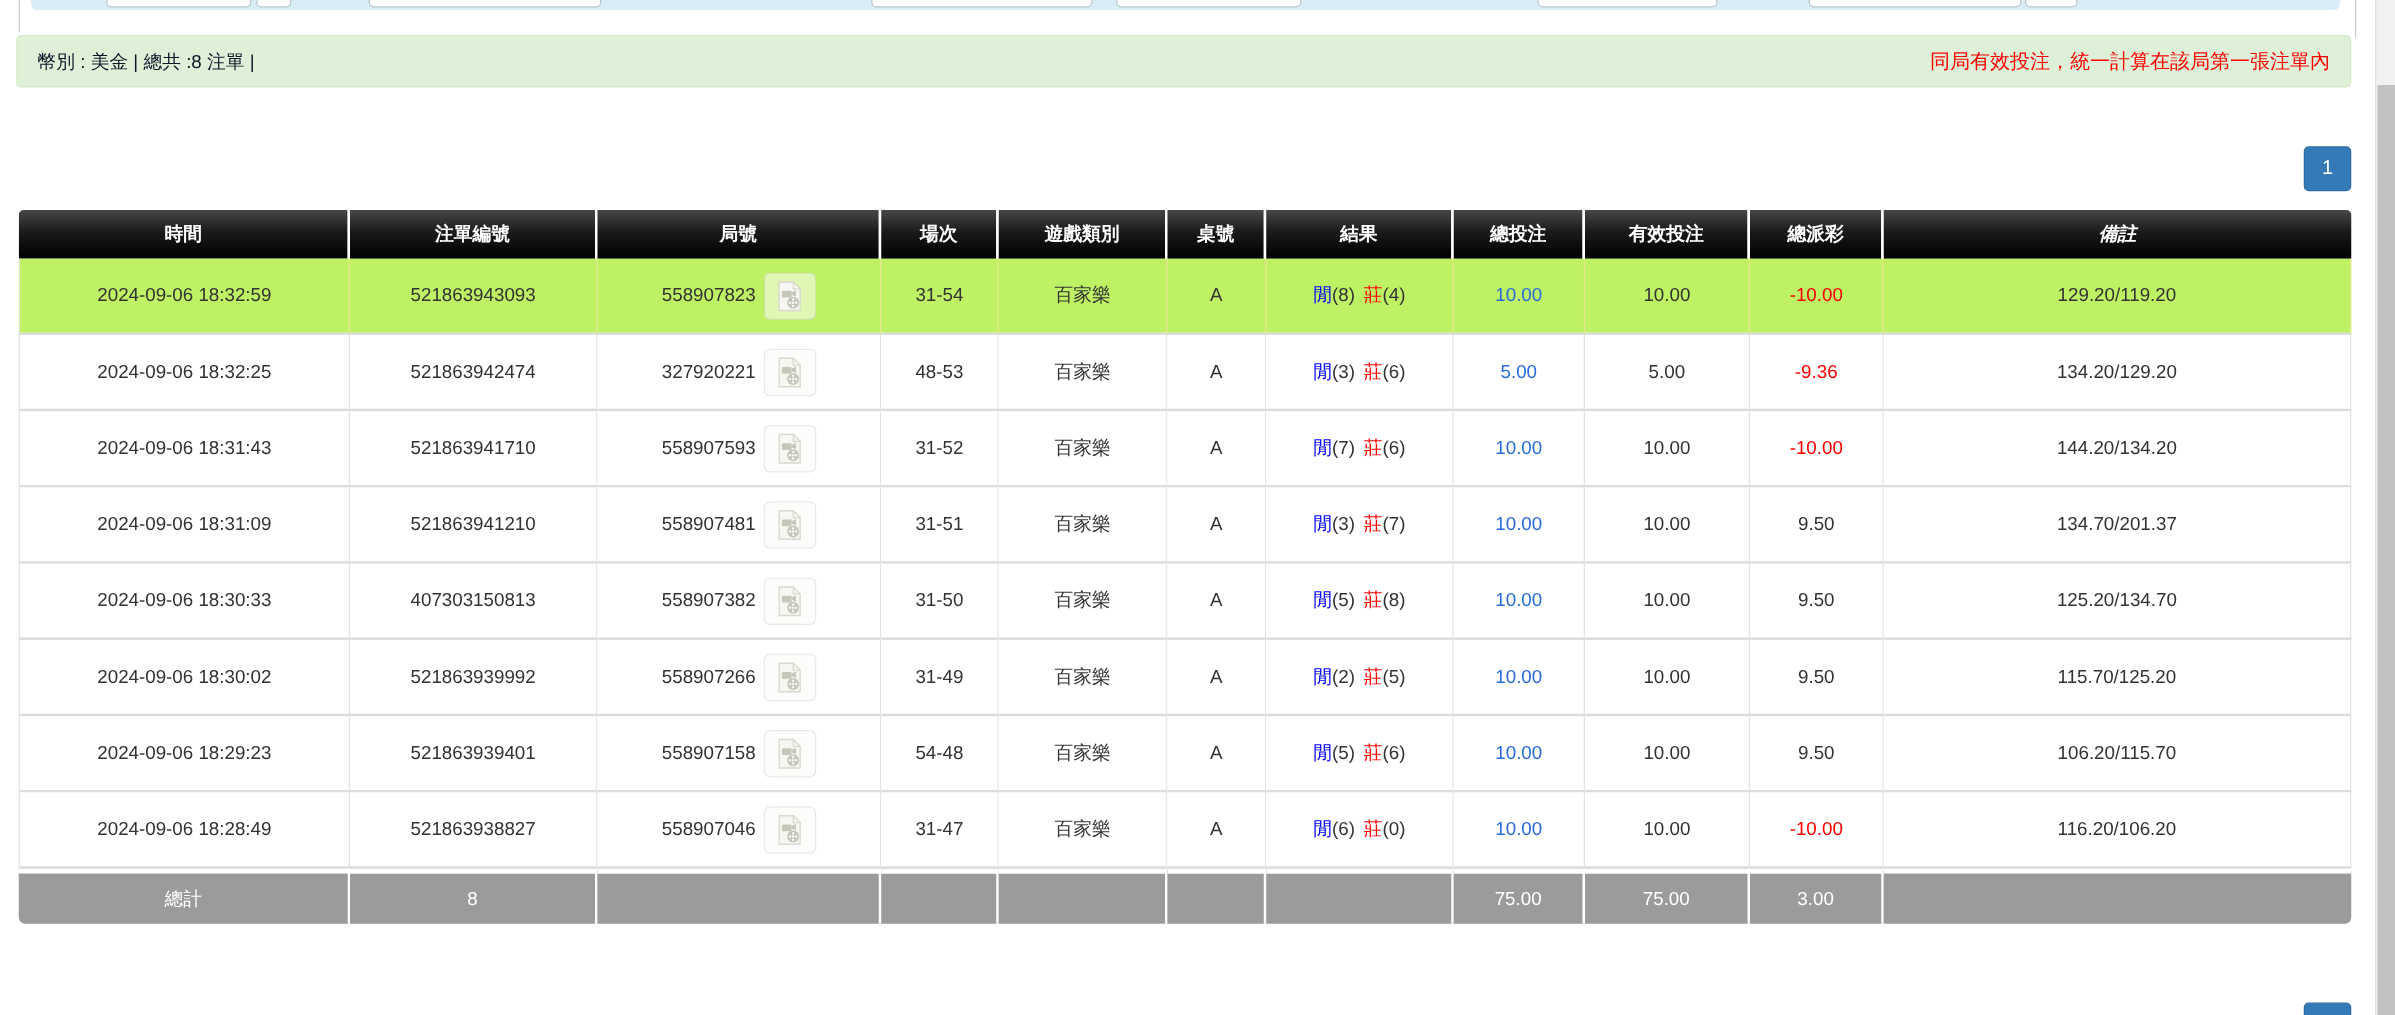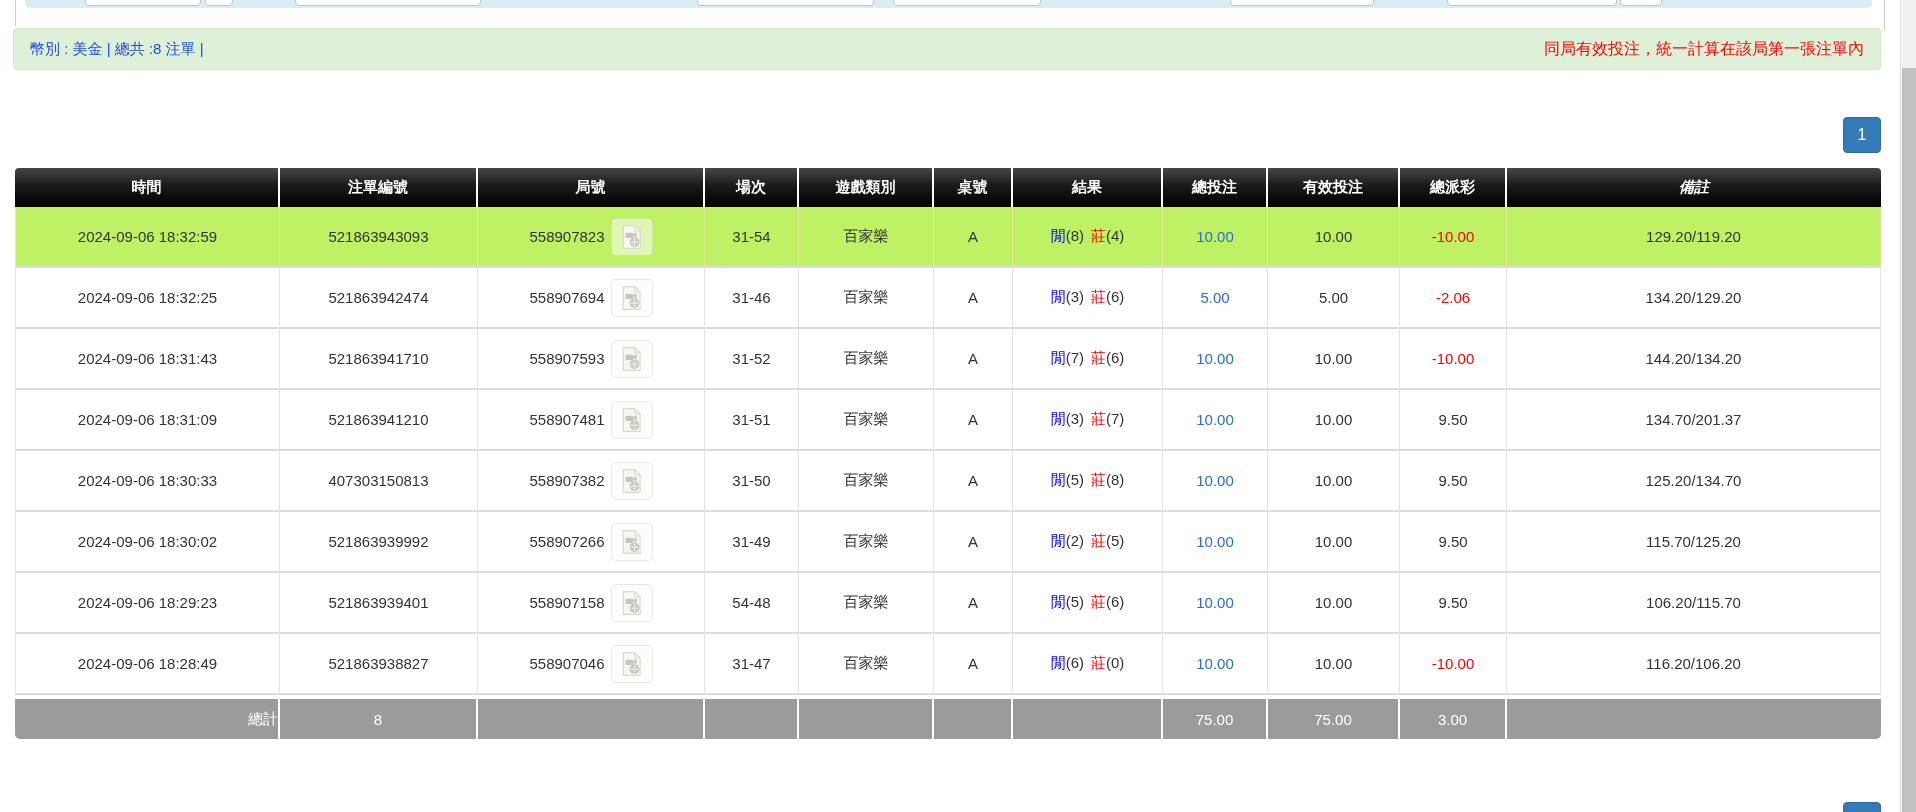--- a/index.html
+++ b/index.html
@@ -12,21 +12,21 @@
     background:#d9edf7; border-radius:0 0 5px 5px; overflow:hidden; }
   .ctl-edge { position:absolute; top:-8px; height:14px; background:#fff;
     border:1px solid #b9c6cc; border-radius:4px; }
   .panel-edge-l { position:absolute; left:15px; top:0; width:1px; height:26px; background:#cccccc; }
   .panel-edge-r { position:absolute; left:1884px; top:0; width:1px; height:30px; background:#cccccc; }
 
   
   .info-bar { position:absolute; left:13px; top:28px; width:1868px; height:42px;
     background:#dff0d8; border:1px solid #d6e9c6; border-radius:4px;
     display:flex; align-items:center; justify-content:space-between; padding:0 16px; }
-  .info-left { color:#1d4ed8; font-size:15px; }
+  .info-left { color:#0f172a; font-size:15px; }
   .info-right { color:#ff0000; font-size:16px; }
 
   
   .pager-top { position:absolute; left:1843px; top:117px; }
   .pager-bottom { position:absolute; left:1843px; top:802px; }
   .page-btn { width:38px; height:36px; background:#337ab7; border:1px solid #2e6da4;
     border-radius:4px; color:#fff; font-size:16px; font-family:inherit; cursor:pointer; display:block; }
 
   
   table.records { position:absolute; left:15px; top:168px; width:1866px;
@@ -49,21 +49,21 @@
   .rb { color:#ff0000; margin-left:7px; }
   .rv { color:#333; }
   .link-amt { color:#2a6cd9; cursor:pointer; }
   td.neg { color:#ff0000; }
 
   
   .records tr.foot td { background:#9b9b9b; color:#fff; border-right:2px solid #fff;
     border-bottom:none; border-left:none; height:38px; font-size:15px; }
   .records tr.foot td:last-child { border-right:none; }
   .records tr.grand td { border-top:4px solid #fff; height:44px; }
-  .records tr.grand td:first-child { border-bottom-left-radius:5px;text-align:right; }
+  .records tr.grand td:first-child { border-bottom-left-radius:5px; }
   .records tr.grand td:last-child { border-bottom-right-radius:5px; }
 
   
   .scrollbar-track { position:absolute; right:0; top:0; width:16px; height:812px;
     background:#f1f1f1; border-left:1px solid #e2e2e2; }
   .scrollbar-thumb { position:absolute; left:1px; top:68px; width:14px; height:744px; background:#c1c1c1; }
 </style>
 </head>
 <body>
 
@@ -157,48 +157,48 @@
     <td>10.00</td>
     <td class="c-payout neg">-10.00</td>
     <td>129.20/119.20</td>
   </tr>
 
   <tr>
     <td>2024-09-06 18:32:25</td>
     <td>521863942474</td>
     <td>
       <span class="round-cell-inner">
-        <span>558907694</span>
-        <button class="vid-btn">
-          <svg width="26" height="26" viewBox="0 0 24 24">
-            <path d="M4 1.5h10.5l5 5V22.5H4z" fill="#f7f7f2" stroke="#d9d9cf" stroke-width="1"></path>
-            <path d="M14.5 1.5v5h5" fill="none" stroke="#d9d9cf" stroke-width="1"></path>
-            <rect x="6" y="8" width="7.2" height="5" rx="1" fill="#c6c6ba"></rect>
-            <path d="M13.2 9.2l3.2-1.6v4.8l-3.2-1.6z" fill="#c6c6ba"></path>
-            <circle cx="14.3" cy="16.8" r="4.4" fill="#c6c6ba"></circle>
-            <circle cx="14.3" cy="16.8" r="1" fill="#f7f7f2"></circle>
-            <circle cx="14.3" cy="14.4" r="0.9" fill="#f7f7f2"></circle>
-            <circle cx="14.3" cy="19.2" r="0.9" fill="#f7f7f2"></circle>
-            <circle cx="12" cy="16.8" r="0.9" fill="#f7f7f2"></circle>
-            <circle cx="16.6" cy="16.8" r="0.9" fill="#f7f7f2"></circle>
-          </svg>
-        </button>
-      </span>
-    </td>
-    <td>31-46</td>
+        <span>327920221</span>
+        <button class="vid-btn">
+          <svg width="26" height="26" viewBox="0 0 24 24">
+            <path d="M4 1.5h10.5l5 5V22.5H4z" fill="#f7f7f2" stroke="#d9d9cf" stroke-width="1"></path>
+            <path d="M14.5 1.5v5h5" fill="none" stroke="#d9d9cf" stroke-width="1"></path>
+            <rect x="6" y="8" width="7.2" height="5" rx="1" fill="#c6c6ba"></rect>
+            <path d="M13.2 9.2l3.2-1.6v4.8l-3.2-1.6z" fill="#c6c6ba"></path>
+            <circle cx="14.3" cy="16.8" r="4.4" fill="#c6c6ba"></circle>
+            <circle cx="14.3" cy="16.8" r="1" fill="#f7f7f2"></circle>
+            <circle cx="14.3" cy="14.4" r="0.9" fill="#f7f7f2"></circle>
+            <circle cx="14.3" cy="19.2" r="0.9" fill="#f7f7f2"></circle>
+            <circle cx="12" cy="16.8" r="0.9" fill="#f7f7f2"></circle>
+            <circle cx="16.6" cy="16.8" r="0.9" fill="#f7f7f2"></circle>
+          </svg>
+        </button>
+      </span>
+    </td>
+    <td>48-53</td>
     <td>百家樂</td>
     <td>A</td>
     <td>
       <span class="rp">閒</span><span class="rv">(3)</span><span class="rb">莊</span><span class="rv">(6)</span>
     </td>
     <td>
       <span class="link-amt">5.00</span>
     </td>
     <td>5.00</td>
-    <td class="c-payout neg">-2.06</td>
+    <td class="c-payout neg">-9.36</td>
     <td>134.20/129.20</td>
   </tr>
 
   <tr>
     <td>2024-09-06 18:31:43</td>
     <td>521863941710</td>
     <td>
       <span class="round-cell-inner">
         <span>558907593</span>
         <button class="vid-btn">

